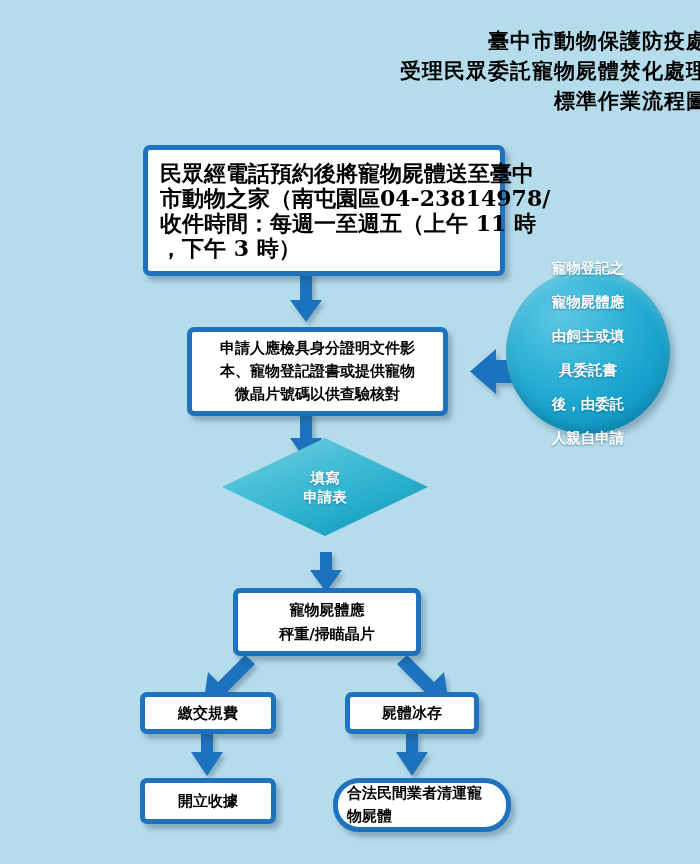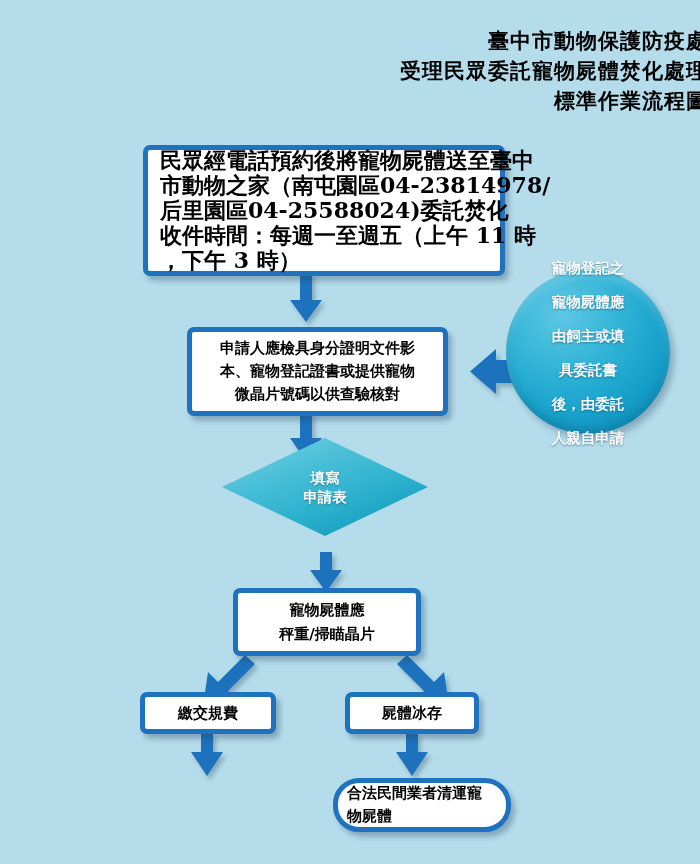--- a/index.html
+++ b/index.html
@@ -221,21 +221,20 @@
     </g>
 
     <g filter="url(#shadowArrow)">
       <polygon fill="#1f72bd" points="406,732 418,732 418,752 428,752 412,776 396,752 406,752"></polygon>
     </g>
   </svg>
 
   <div class="pbox" id="box-intake">
     <span class="ln">民眾經電話預約後將寵物屍體送至臺中</span>
     <span class="ln">市動物之家（南屯園區04-23814978/</span>
-    <span class="ln">后里園區04-25588024)委託焚化</span>
     <span class="ln">收件時間：每週一至週五（上午 11 時</span>
     <span class="ln">，下午 3 時）</span>
   </div>
 
   <div class="pbox" id="box-documents">
     <span class="ln">申請人應檢具身分證明文件影</span>
     <span class="ln">本、寵物登記證書或提供寵物</span>
     <span class="ln">微晶片號碼以供查驗核對</span>
   </div>
 
@@ -262,19 +261,22 @@
   </div>
 
   <div class="pbox" id="box-fee">
     <span class="ln">繳交規費</span>
   </div>
 
   <div class="pbox" id="box-freeze">
     <span class="ln">屍體冰存</span>
   </div>
 
+  <div class="pbox" id="box-receipt">
+    <span class="ln">開立收據</span>
+  </div>
 
   <div class="pbox" id="box-disposal">
     <span class="ln">合法民間業者清運寵</span>
     <span class="ln">物屍體</span>
   </div>
 
 </div>
 
 </body></html>

